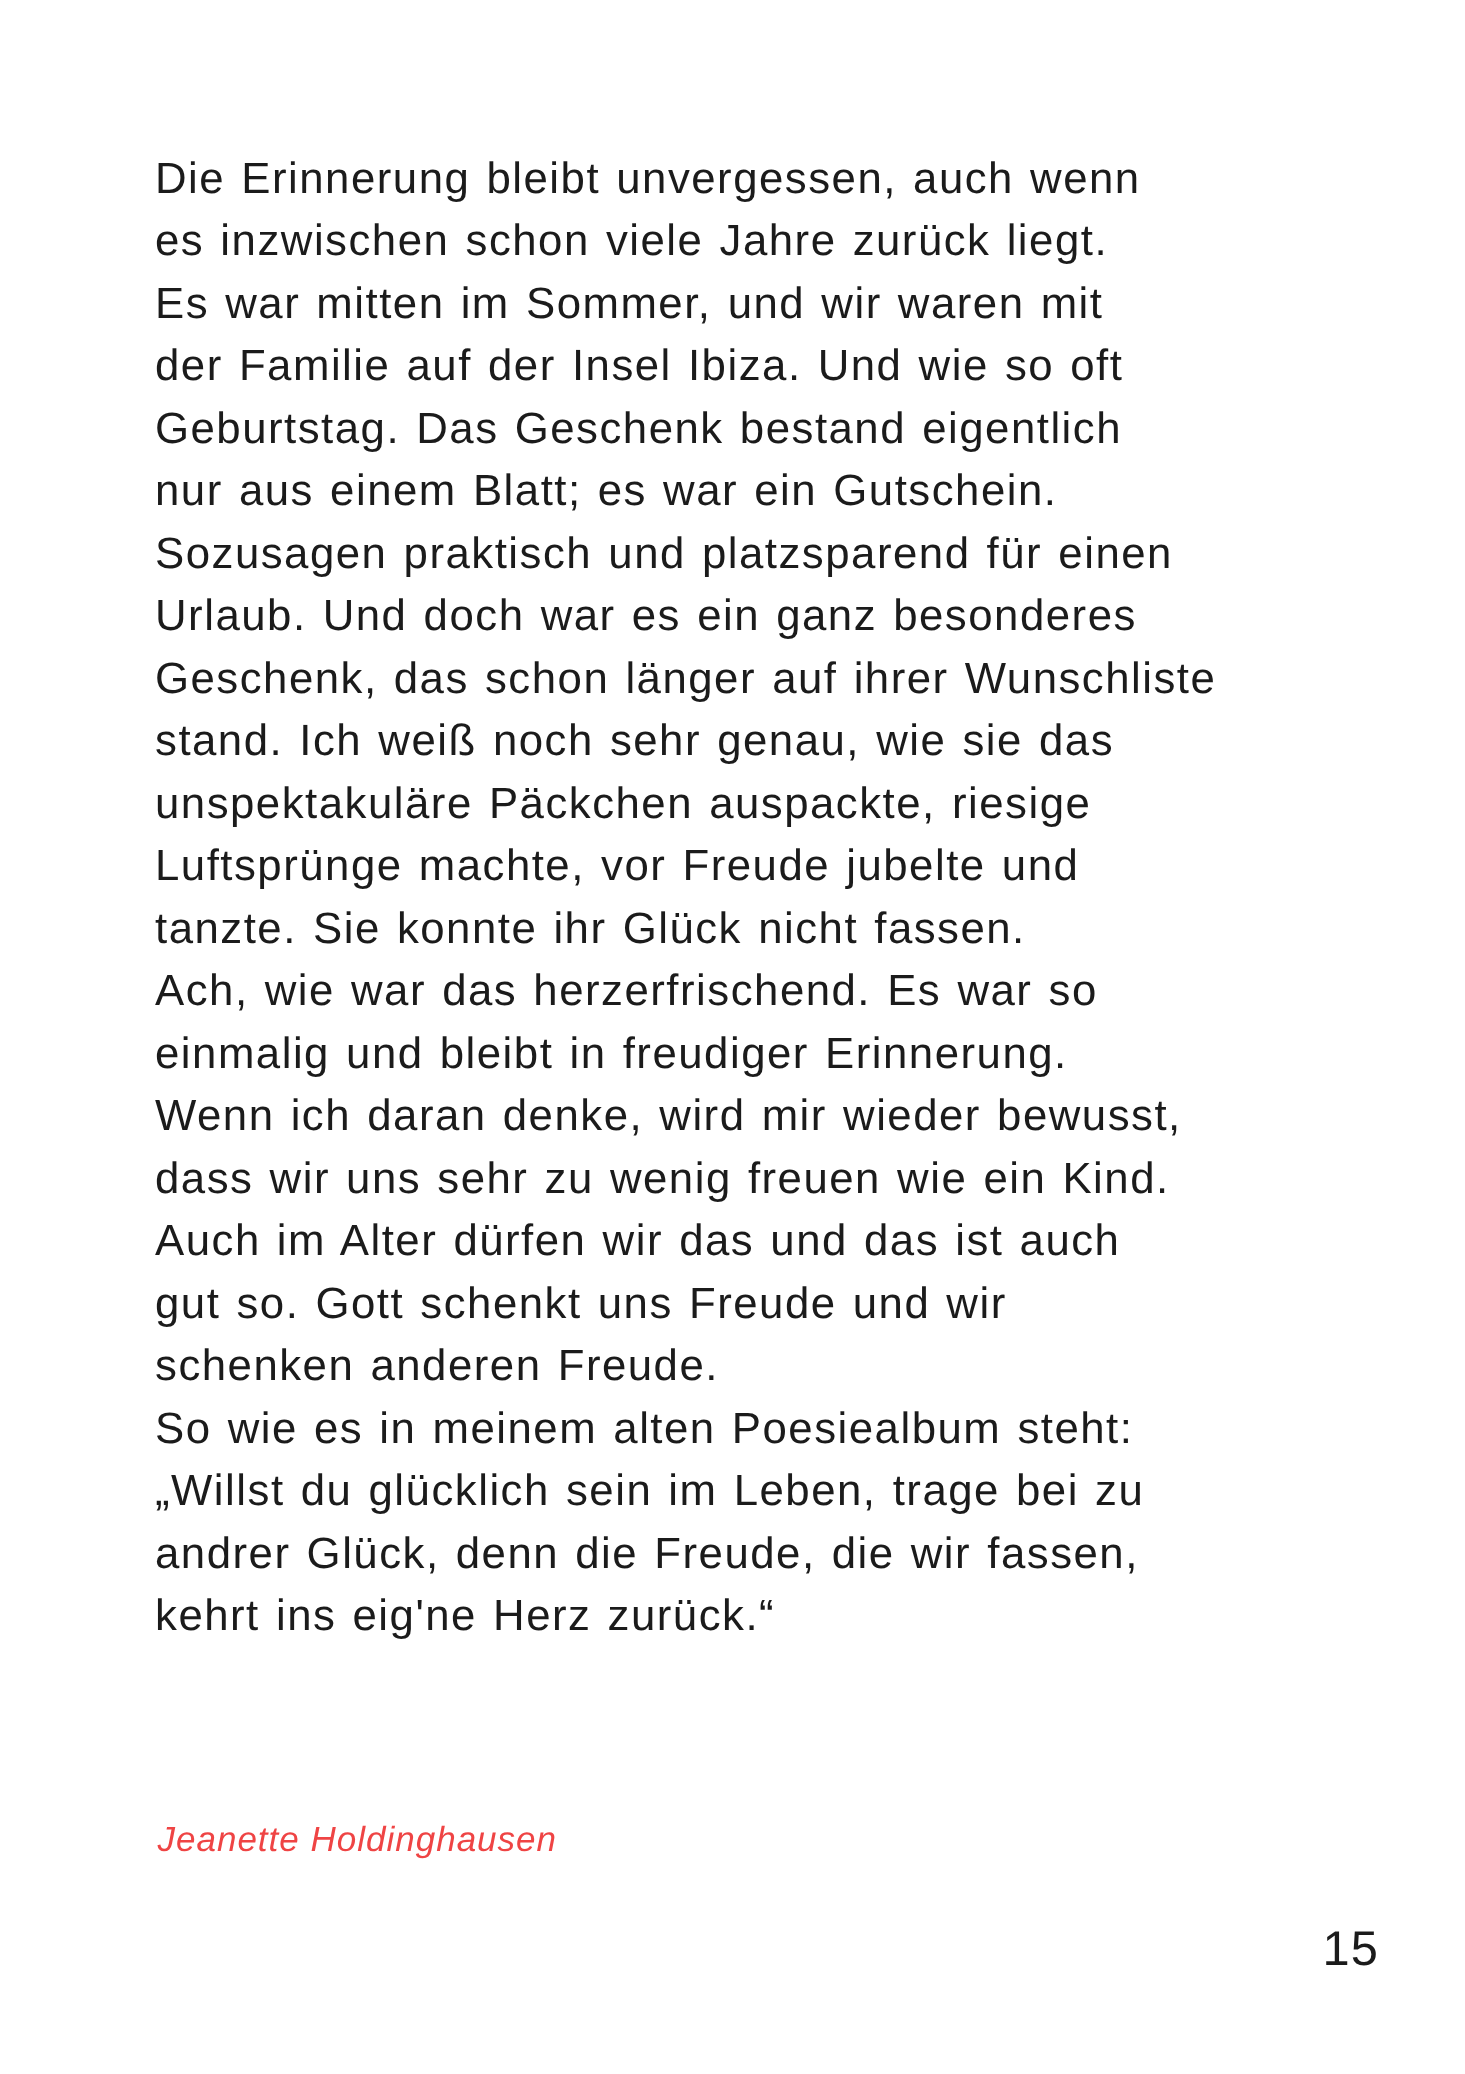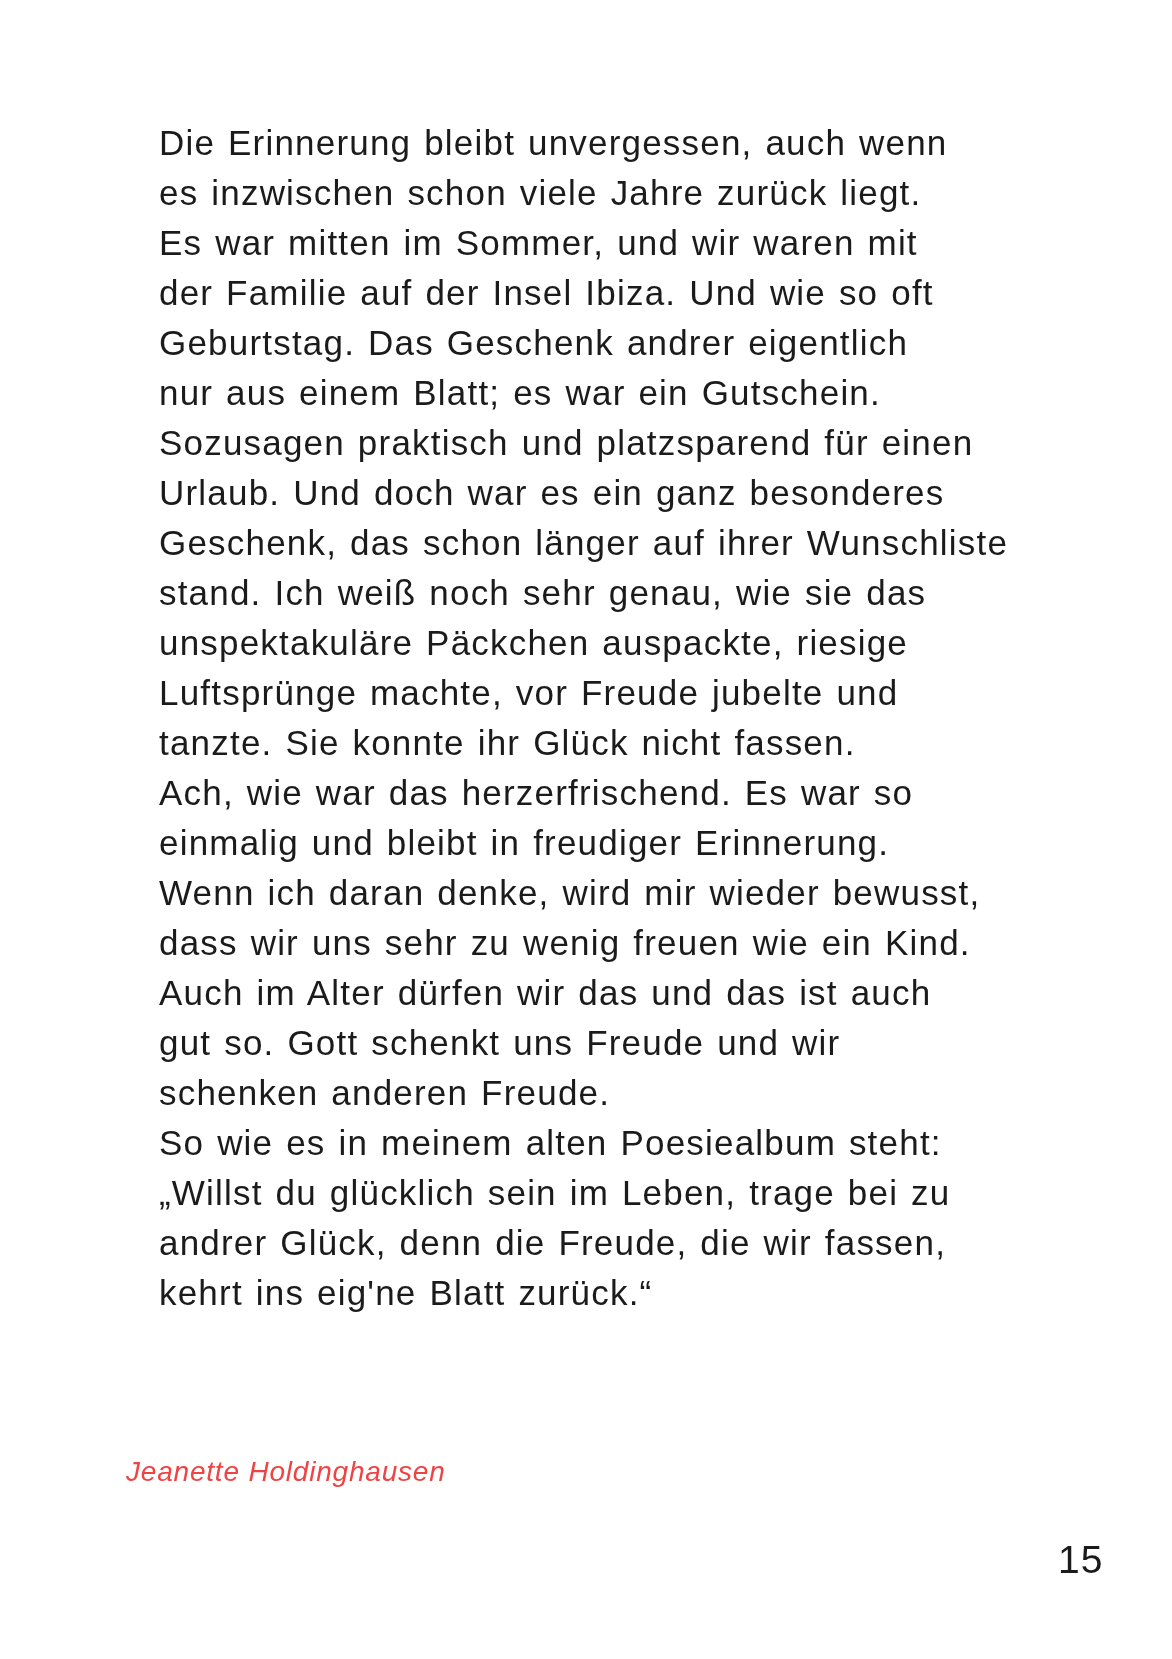--- a/index.html
+++ b/index.html
@@ -24,21 +24,20 @@
     font-size: 35px;
     line-height: 50px;
     font-weight: 400;
     letter-spacing: 1.2px;
     word-spacing: 2px;
     color: #1b1b1b;
   }
   .text-line {
     white-space: nowrap;
     height: 50px;
-    margin-left: 35px;
   }
   .author-line {
     position: absolute;
     left: 126px;
     top: 1456px;
     font-size: 28px;
     font-style: italic;
     letter-spacing: 0.8px;
     color: #ef4444;
   }
@@ -54,39 +53,39 @@
 </head>
 <body>
 
 <div class="page">
 
   <div class="body-text">
       <div class="text-line">Die Erinnerung bleibt unvergessen, auch wenn</div>
       <div class="text-line">es inzwischen schon viele Jahre zurück liegt.</div>
       <div class="text-line">Es war mitten im Sommer, und wir waren mit</div>
       <div class="text-line">der Familie auf der Insel Ibiza. Und wie so oft</div>
-      <div class="text-line">Geburtstag. Das Geschenk andrer eigentlich</div>
+      <div class="text-line">Geburtstag. Das Geschenk bestand eigentlich</div>
       <div class="text-line">nur aus einem Blatt; es war ein Gutschein.</div>
       <div class="text-line">Sozusagen praktisch und platzsparend für einen</div>
       <div class="text-line">Urlaub. Und doch war es ein ganz besonderes</div>
       <div class="text-line">Geschenk, das schon länger auf ihrer Wunschliste</div>
       <div class="text-line">stand. Ich weiß noch sehr genau, wie sie das</div>
       <div class="text-line">unspektakuläre Päckchen auspackte, riesige</div>
       <div class="text-line">Luftsprünge machte, vor Freude jubelte und</div>
       <div class="text-line">tanzte. Sie konnte ihr Glück nicht fassen.</div>
       <div class="text-line">Ach, wie war das herzerfrischend. Es war so</div>
       <div class="text-line">einmalig und bleibt in freudiger Erinnerung.</div>
       <div class="text-line">Wenn ich daran denke, wird mir wieder bewusst,</div>
       <div class="text-line">dass wir uns sehr zu wenig freuen wie ein Kind.</div>
       <div class="text-line">Auch im Alter dürfen wir das und das ist auch</div>
       <div class="text-line">gut so. Gott schenkt uns Freude und wir</div>
       <div class="text-line">schenken anderen Freude.</div>
       <div class="text-line">So wie es in meinem alten Poesiealbum steht:</div>
       <div class="text-line">„Willst du glücklich sein im Leben, trage bei zu</div>
       <div class="text-line">andrer Glück, denn die Freude, die wir fassen,</div>
-      <div class="text-line">kehrt ins eig'ne Blatt zurück.“</div>
+      <div class="text-line">kehrt ins eig'ne Herz zurück.“</div>
     </div>
 
   <div class="author-line">Jeanette Holdinghausen</div>
 
   <div class="page-number">15</div>
 
 </div>
 
 </body></html>

